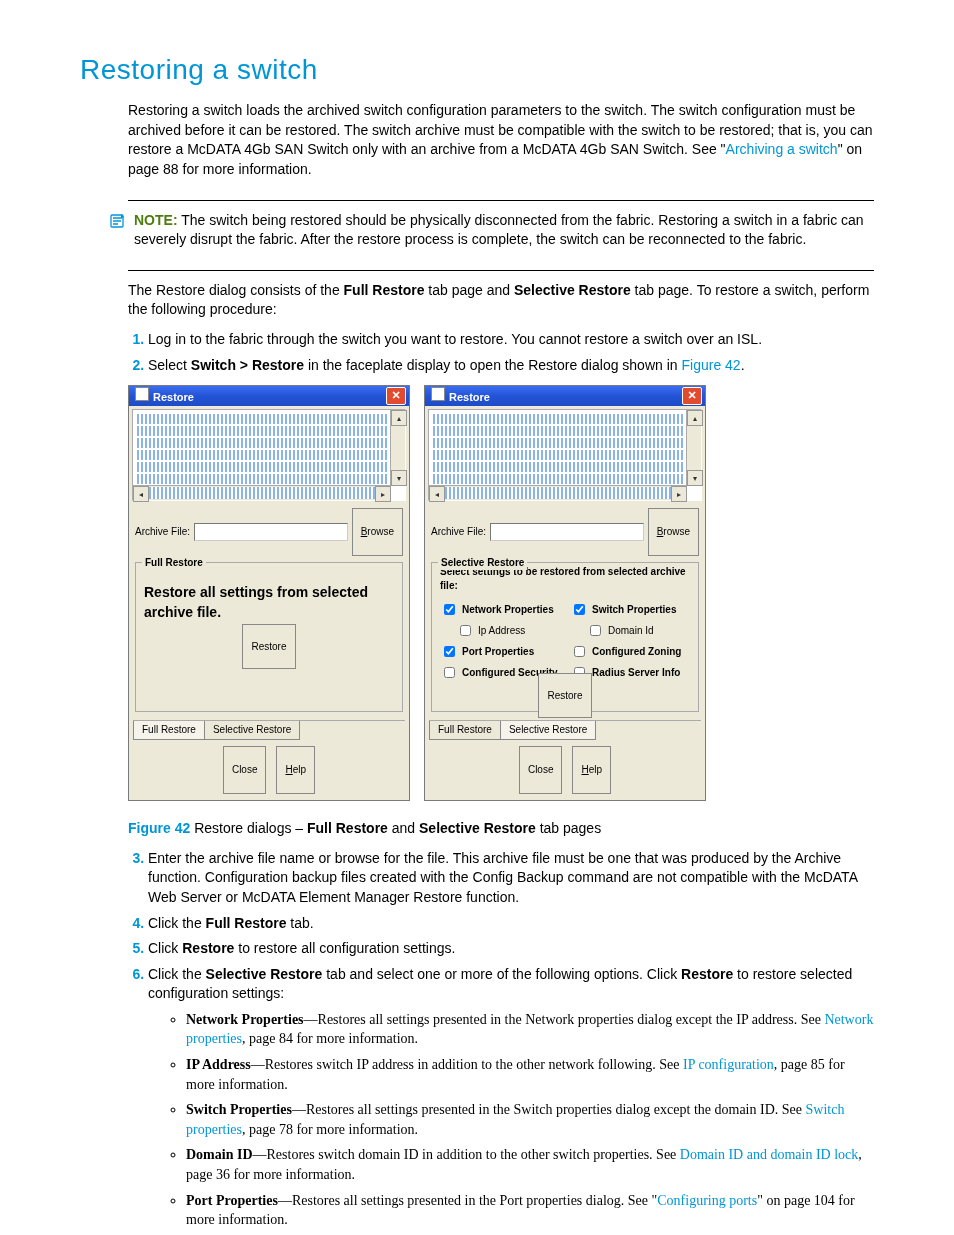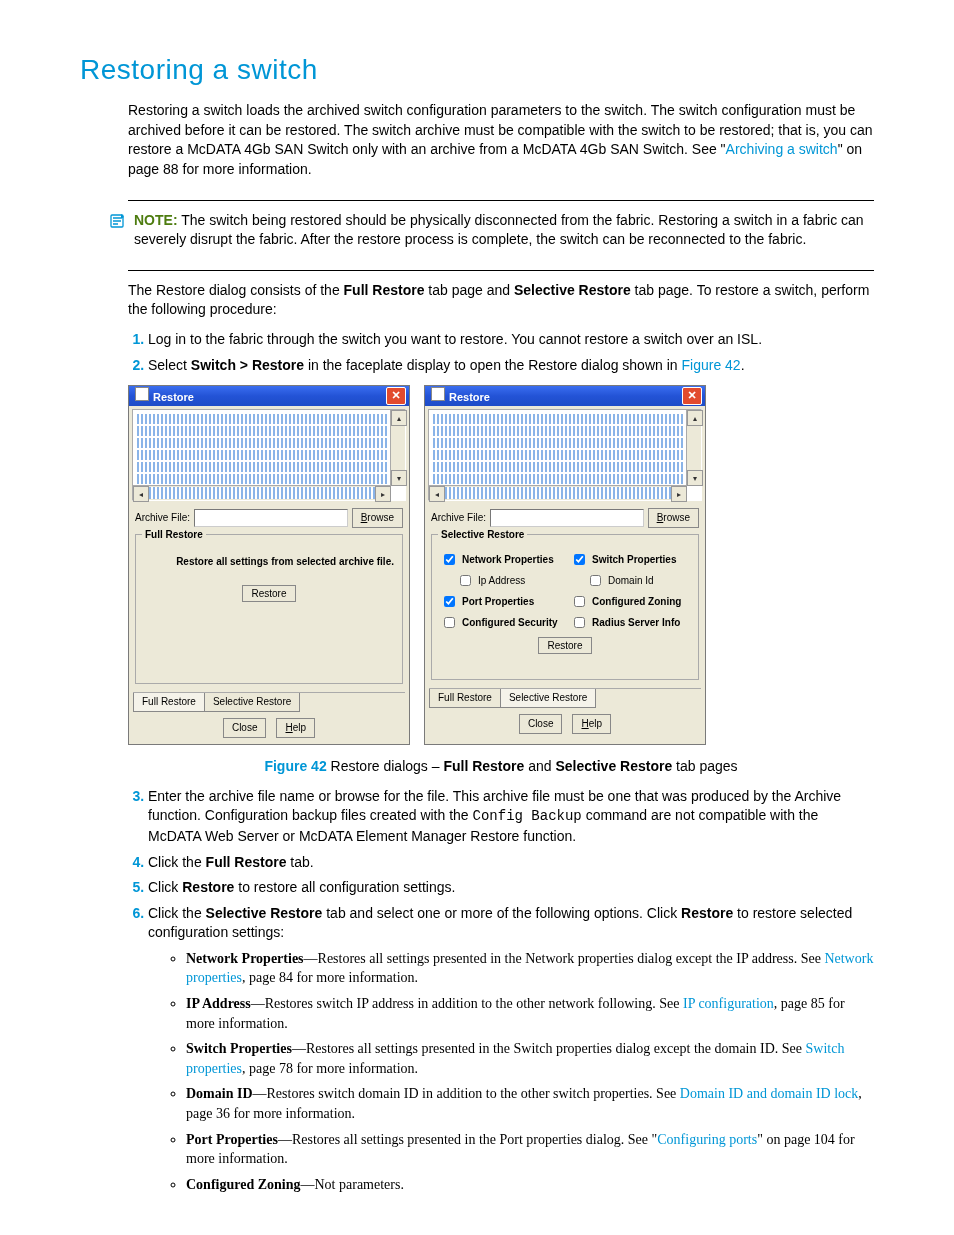--- a/index.html
+++ b/index.html
@@ -74,38 +74,38 @@
     background: repeating-linear-gradient(90deg, #8ab4e8 0 2px, #ffffff 2px 4px);
     height: 10px; margin: 2px;
   }
   .vscroll { position:absolute; right:0; top:0; bottom:14px; width:14px; background:#ece9d8; border-left:1px solid #aaa; display:flex; flex-direction:column; justify-content:space-between;}
   .hscroll { position:absolute; left:0; right:14px; bottom:0; height:14px; background:#ece9d8; border-top:1px solid #aaa; display:flex; justify-content:space-between;}
   .sb-btn { width:14px; height:14px; background:#ece9d8; border:1px solid #999; display:flex; align-items:center; justify-content:center; font-size:8px; color:#333;}
   .hscroll .track { flex:1; background: repeating-linear-gradient(90deg, #8ab4e8 0 2px, #fff 2px 4px); height:12px; margin:1px 0;}
   .row-inline { display:flex; align-items:center; gap:4px; padding: 4px 6px; }
   .field-label { font-weight: normal; white-space: nowrap; }
   .text-input { flex:1; height:16px; background:#fff; border:1px inset #ccc; }
-  .btn { background:#ece9d8; border:1px solid #888; padding:2px 8px; font-size:10px; white-space:nowrap; }
+  .btn { background:#ece9d8; border:1px solid #888; padding:16px 8px; font-size:10px; white-space:nowrap; }
   .btn u { text-decoration: underline; }
   .group { margin: 2px 6px 4px 6px; border:1px solid #aaa; padding: 20px 8px 8px 8px; position:relative; font-size:10px;}
   .group .legend { position:absolute; top:-7px; left:6px; background:#ece9d8; padding:0 3px; font-weight:bold; font-size:10px;}
-  .group .msg { text-align:right; font-weight:bold; margin-bottom: 18px; font-size:10px;}
+  .group .msg { text-align:left; font-weight:bold; margin-bottom: 18px; font-size:14px;}
   .center { text-align:center; }
   .tabstrip { display:flex; border-top:1px solid #aaa; margin: 4px 4px 0 4px;}
   .tab { border:1px solid #888; border-top:none; padding:2px 8px; font-size:10px; background:#ece9d8; margin-right:-1px;}
   .tab.active { background:#f5f3ea; font-weight:normal;}
   .bottom-btns { display:flex; justify-content:center; gap:10px; padding:6px 0;}
   .grid2 { display:grid; grid-template-columns: 1fr 1fr; gap: 4px 10px; font-size:10px; margin-bottom:8px;}
   .chk { display:flex; align-items:center; gap:4px; white-space:nowrap;}
   .chk input { width:11px; height:11px; }
   .sel-head { font-weight:bold; font-size:10px; margin:-14px 0 8px 0; text-align:left;}
-  .figure-caption { margin: 12px 0 10px 48px; font-size: 14px; text-align: center; }
+  .figure-caption { margin: 18px 0 10px 48px; font-size: 14px; }
   .figure-caption .fig-label { color:#0096D6; font-weight:bold; }
   .footer { margin-top: 40px; text-align: right; font-size: 13px; }
-  .mono { font-family: Liberation Mono, monospace; margin-top: 12px; }
+  .mono { font-family: Liberation Sans, sans-serif; margin-top: 12px; }
 </style>
 </head>
 <body>
 
 <h1>Restoring a switch</h1>
 
 <div class="body-indent">
   <p>
     <span>Restoring a switch loads the archived switch configuration parameters to the switch. The switch configuration must be archived before it can be restored. The switch archive must be compatible with the switch to be restored; that is, you can restore a McDATA 4Gb SAN Switch only with an archive from a McDATA 4Gb SAN Switch. See "</span><a class="link">Archiving a switch</a><span>" on page 88 for more information.</span>
   </p>
@@ -212,20 +212,21 @@
           <div class="sb-btn">▸</div>
         </div>
     </div>
     <div class="row-inline">
       <span class="field-label">Archive File:</span>
       <div class="text-input"></div>
       <div class="btn"><u>B</u><span>rowse</span></div>
     </div>
     <div class="group" style="min-height:120px; padding-top:16px;">
       <div class="legend">Selective Restore</div>
+      <div class="sel-head">Select settings to be restored from selected archive file:</div>
       <div class="grid2">
         <label class="chk">
             <input type="checkbox" checked="" style="">
             <strong>Network Properties</strong>
           </label>
         <label class="chk">
             <input type="checkbox" checked="" style="">
             <strong>Switch Properties</strong>
           </label>
         <label class="chk" style="padding-left:16px;">

